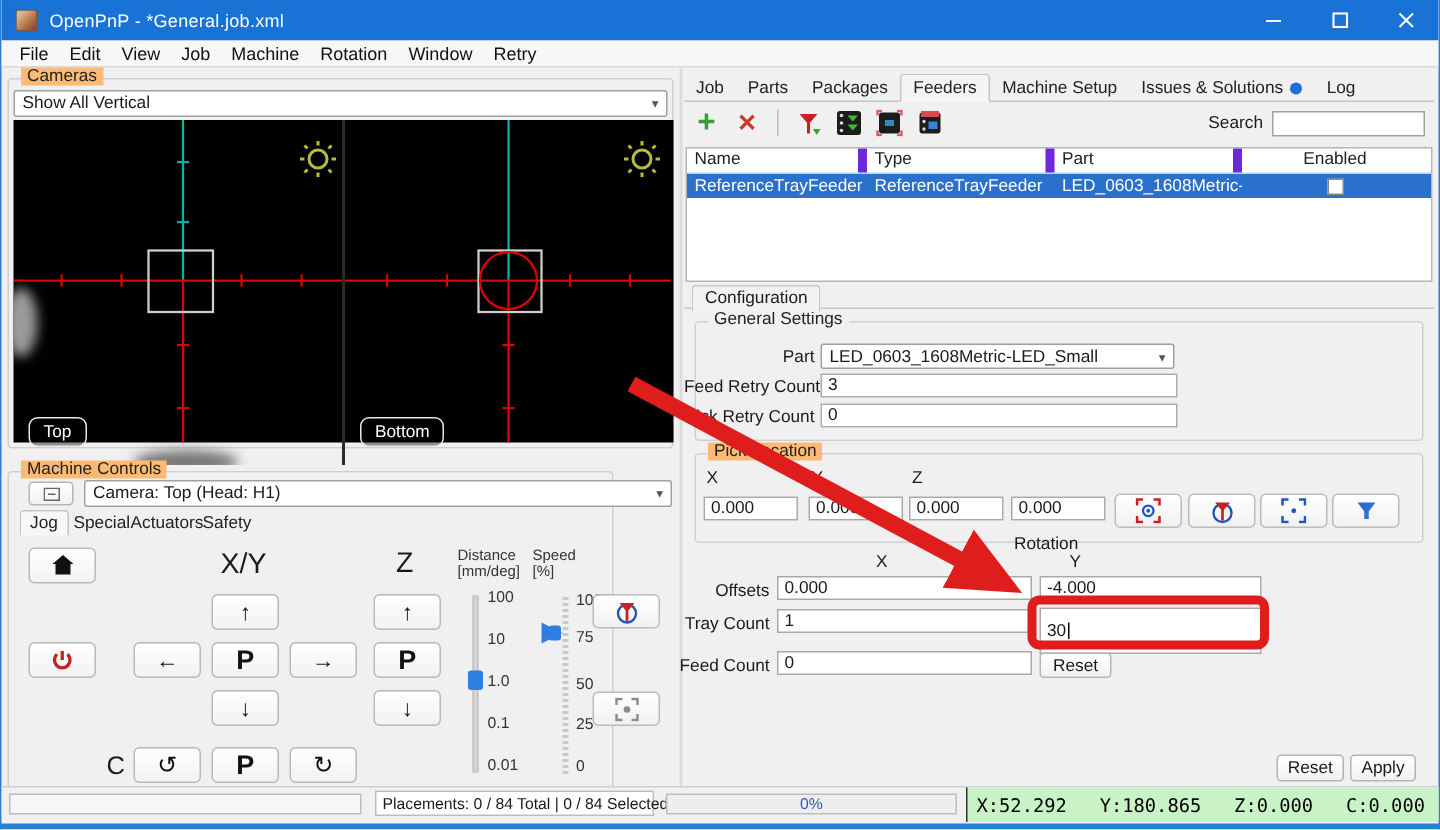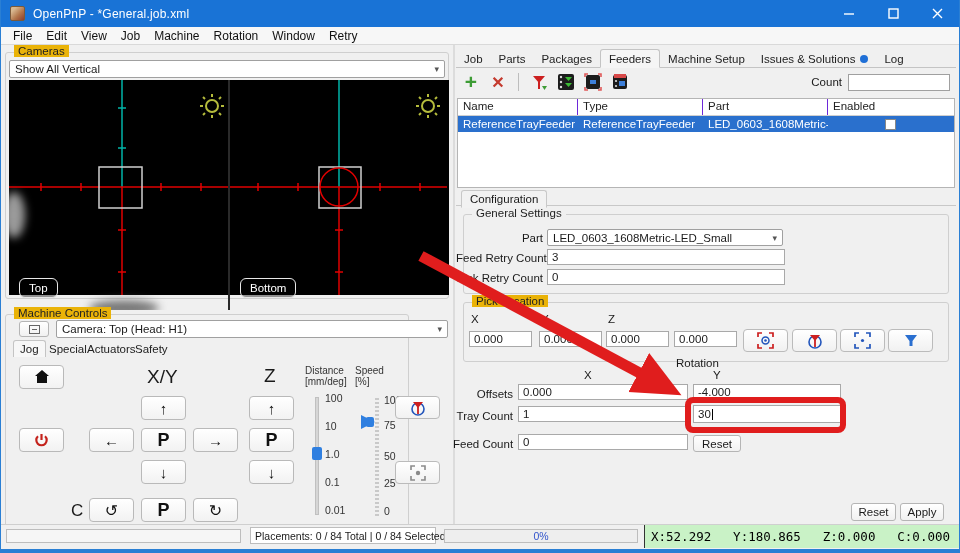--- a/index.html
+++ b/index.html
@@ -13,21 +13,21 @@
               background:linear-gradient(135deg,#d8b890 20%,#b2754a 60%,#8c3d2e); border:1px solid #7a5a3a; }
   .title-text { font-size:12px; letter-spacing:.2px; }
   .win-controls { margin-left:auto; display:flex; height:100%; }
   .win-btn { width:44px; height:100%; display:flex; align-items:center; justify-content:center; color:#fff; font-size:13px; }
   .win-btn svg { display:block; }
   
   .menubar { position:absolute; left:0; top:27px; width:100%; height:18px; background:#f7f7f7; border-bottom:1px solid #d9d9d9; display:flex; align-items:center; padding-left:5px; }
   .menu-item { padding:1px 7px; font-size:12px; color:#111; }
   
   .groupbox { position:absolute; border:1px solid #cfcfcf; border-radius:3px; }
-  .group-label { position:absolute; top:-8px; left:8px; background:#eab308; padding:0 4px; font-size:11.5px; color:#222; }
+  .group-label { position:absolute; top:-8px; left:8px; background:#fdba74; padding:0 4px; font-size:11.5px; color:#222; }
   .btn { position:absolute; background:linear-gradient(#ffffff,#f2f2f2); border:1px solid #b9b9b9; border-radius:4px;
          display:flex; align-items:center; justify-content:center; font-size:15px; color:#111; }
   .field { position:absolute; background:#fff; border:1px solid #a9a9a9; font-size:11.5px; padding:1px 4px; display:flex; align-items:center; overflow:hidden; white-space:nowrap; }
   .combo { position:absolute; background:#fff; border:1px solid #a0a0a0; border-radius:2px; font-size:11.5px; padding:1px 5px; display:flex; align-items:center; }
   .combo .chev { margin-left:auto; font-size:9px; color:#555; }
   .lbl { position:absolute; font-size:11.5px; color:#1a1a1a; white-space:nowrap; }
   .lbl-r { text-align:right; }
   
   .camera-view { position:absolute; left:8px; top:80px; width:440px; height:215px; background:#000; display:flex; }
   .cam-pane { position:relative; width:219px; height:230px; overflow:hidden; }
@@ -52,21 +52,21 @@
   .dot { width:8px; height:8px; background:#1f6fd6; border-radius:50%; }
   .toolbar { position:absolute; left:455px; top:68px; width:500px; height:28px; display:flex; align-items:center; gap:9px; padding:0 6px; }
   .tb-sep { width:1px; height:18px; background:#bdbdbd; margin:0 2px; }
   .tb-icon { width:18px; height:18px; display:flex; align-items:center; justify-content:center; }
   .plus { color:#3d9c35; font-size:21px; font-weight:bold; line-height:16px; }
   .cross { color:#c43a2e; font-size:16px; font-weight:bold; }
   .search-wrap { margin-left:auto; display:flex; align-items:center; gap:6px; }
   .search-input { width:102px; height:17px; background:#fff; border:1px solid #a0a0a0; }
   .table { position:absolute; left:456px; top:98px; width:498px; height:90px; background:#fff; border:1px solid #b5b5b5; font-size:11.5px; }
   .thead { display:flex; border-bottom:1px solid #cfcfcf; height:17px; }
-  .th { padding:1px 5px; border-right:1px solid #6d28d9; color:#222; }
+  .th { padding:1px 5px; border-right:6px solid #6d28d9; color:#222; }
   .trow { display:flex; height:16px; background:#2a70cd; color:#fff; align-items:center; }
   .td { padding:0 5px; overflow:hidden; white-space:nowrap; }
   .cw0{width:120px}.cw1{width:125px}.cw2{width:125px}.cw3{width:124px}
   .checkbox { width:11px; height:11px; background:#fff; border:1px solid #888; margin:0 auto; }
   .config-tab { position:absolute; left:460px; top:190px; padding:2px 8px; font-size:11.5px; background:#f2f2f2; border:1px solid #c8c8c8; border-bottom:1px solid #f2f2f2; border-radius:3px 3px 0 0; z-index:2; }
   .config-panel { position:absolute; left:455px; top:205px; width:500px; height:316px; border-top:1px solid #c8c8c8; }
   .icon-btn { position:absolute; width:45px; height:23px; background:linear-gradient(#fff,#f1f1f1); border:1px solid #bbb; border-radius:4px; display:flex; align-items:center; justify-content:center; }
   .mini-btn { position:absolute; background:linear-gradient(#fff,#f1f1f1); border:1px solid #b5b5b5; border-radius:3px; display:flex; align-items:center; justify-content:center; font-size:11.5px; }
   .caret { display:inline-block; width:1px; height:11px; background:#000; margin-left:1px; }
   
@@ -341,31 +341,31 @@
     <div class="tb-icon">
       <svg width="18" height="18">
           <rect x="2" y="2" width="14" height="14" rx="2" fill="#1c1c1c"></rect>
           <rect x="3" y="1" width="12" height="4" fill="#d94a4a"></rect>
           <circle cx="5" cy="8" r="1.1" fill="#ddd"></circle>
           <circle cx="5" cy="13" r="1.1" fill="#ddd"></circle>
           <rect x="8" y="8" width="6" height="5" fill="#3d7fd9"></rect>
         </svg>
     </div>
     <div class="search-wrap">
-      <span class="lbl" style="position:static;">Count</span>
+      <span class="lbl" style="position:static;">Search</span>
       <input class="search-input" style="">
     </div>
   </div>
 
   <div class="table">
     <div class="thead">
       <div class="th cw0">Name</div>
       <div class="th cw1">Type</div>
       <div class="th cw2">Part</div>
-      <div class="th cw3" style="border-right:none;">Enabled</div>
+      <div class="th cw3" style="border-right:none;text-align:center;">Enabled</div>
     </div>
     <div class="trow">
       <div class="td cw0">ReferenceTrayFeeder</div>
       <div class="td cw1">ReferenceTrayFeeder</div>
       <div class="td cw2">LED_0603_1608Metric-LED...</div>
       <div class="td cw3">
           <div class="checkbox"></div>
         </div>
     </div>
   </div>
@@ -435,21 +435,21 @@
 
   <div class="lbl" style="left:583px; top:369px;">X</div>
   <div class="lbl" style="left:712px; top:369px;">Y</div>
 
   <div class="lbl lbl-r" style="left:462px; top:388px; width:50px;">Offsets</div>
   <div class="field" style="left:517px; top:384px; width:170px; height:16px;">0.000</div>
   <div class="field" style="left:692px; top:384px; width:148px; height:16px;">-4.000</div>
 
   <div class="lbl lbl-r" style="left:452px; top:410px; width:60px;">Tray Count</div>
   <div class="field" style="left:517px; top:406px; width:170px; height:16px;">1</div>
-  <div class="field" style="left:692px; top:405px; width:148px; height:18px;">
+  <div class="field" style="left:692px; top:405px; width:148px; height:31px;">
     <span>30</span>
       <span class="caret"></span>
   </div>
 
   <div class="lbl lbl-r" style="left:452px; top:438px; width:60px;">Feed Count</div>
   <div class="field" style="left:517px; top:434px; width:170px; height:16px;">0</div>
   <div class="mini-btn" style="left:692px; top:435px; width:48px; height:17px;">Reset</div>
 
   <div class="mini-btn" style="left:850px; top:503px; width:45px; height:18px;">Reset</div>
   <div class="mini-btn" style="left:899px; top:503px; width:44px; height:18px;">Apply</div>

